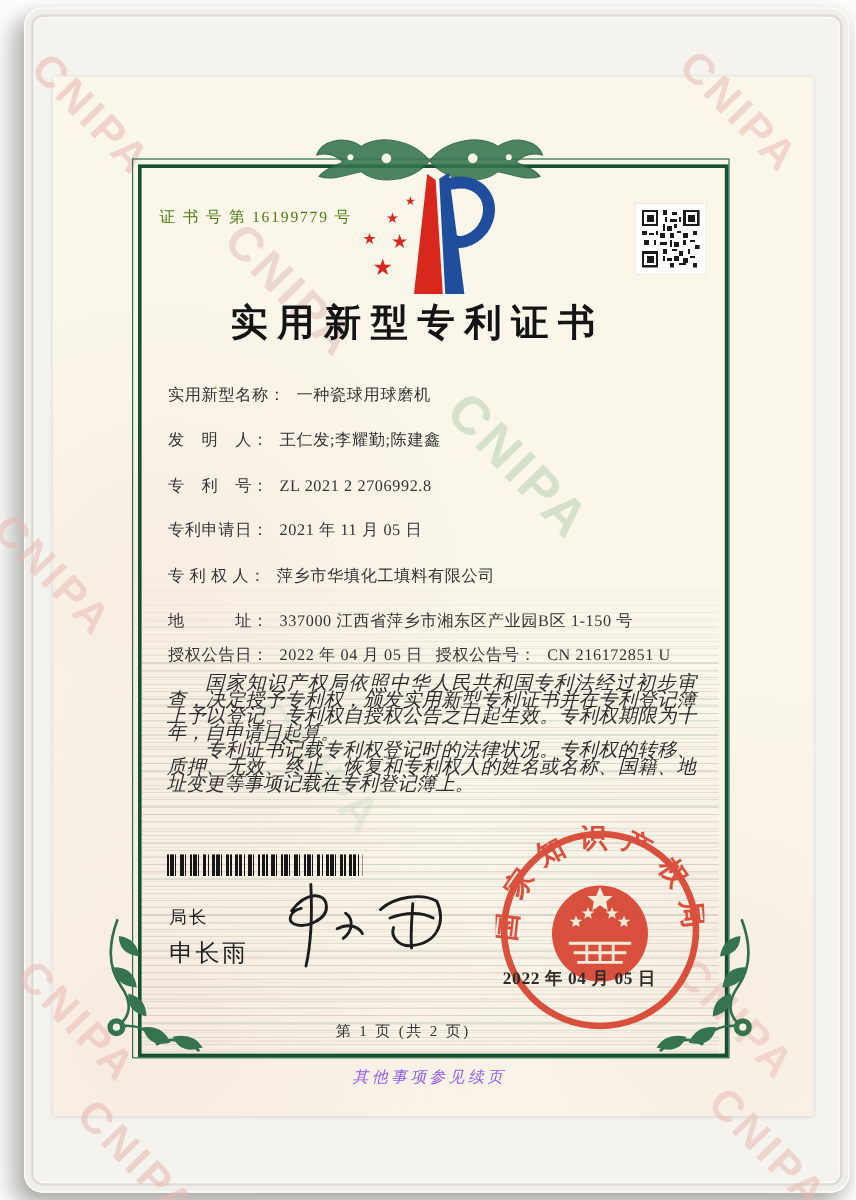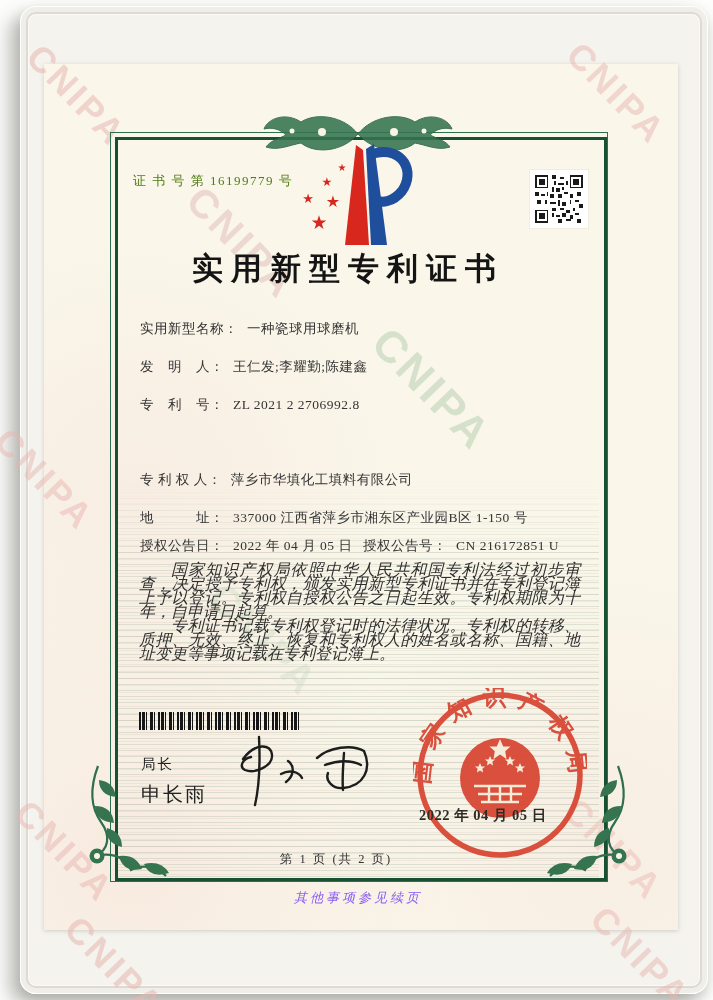--- a/index.html
+++ b/index.html
@@ -211,20 +211,23 @@
 
     <div class="field" style="top:320px;">
       <span class="lbl">实用新型名称：</span><span>一种瓷球用球磨机</span>
     </div>
     <div class="field" style="top:358px;">
       <span class="lbl">发　明　人：</span><span>王仁发;李耀勤;陈建鑫</span>
     </div>
     <div class="field" style="top:396px;">
       <span class="lbl">专　利　号：</span><span>ZL 2021 2 2706992.8</span>
     </div>
+    <div class="field" style="top:433px;">
+      <span class="lbl">专利申请日：</span><span>2021 年 11 月 05 日</span>
+    </div>
     <div class="field" style="top:471px;">
       <span class="lbl">专 利 权 人：</span><span>萍乡市华填化工填料有限公司</span>
     </div>
     <div class="field" style="top:509px;">
       <span class="lbl">地　　　址：</span><span>337000 江西省萍乡市湘东区产业园B区 1-150 号</span>
     </div>
     <div class="field" style="top:537px;">
       <span class="lbl">授权公告日：</span><span>2022 年 04 月 05 日</span>
     </div>
     <div class="field" style="top:537px;left:363px;">

